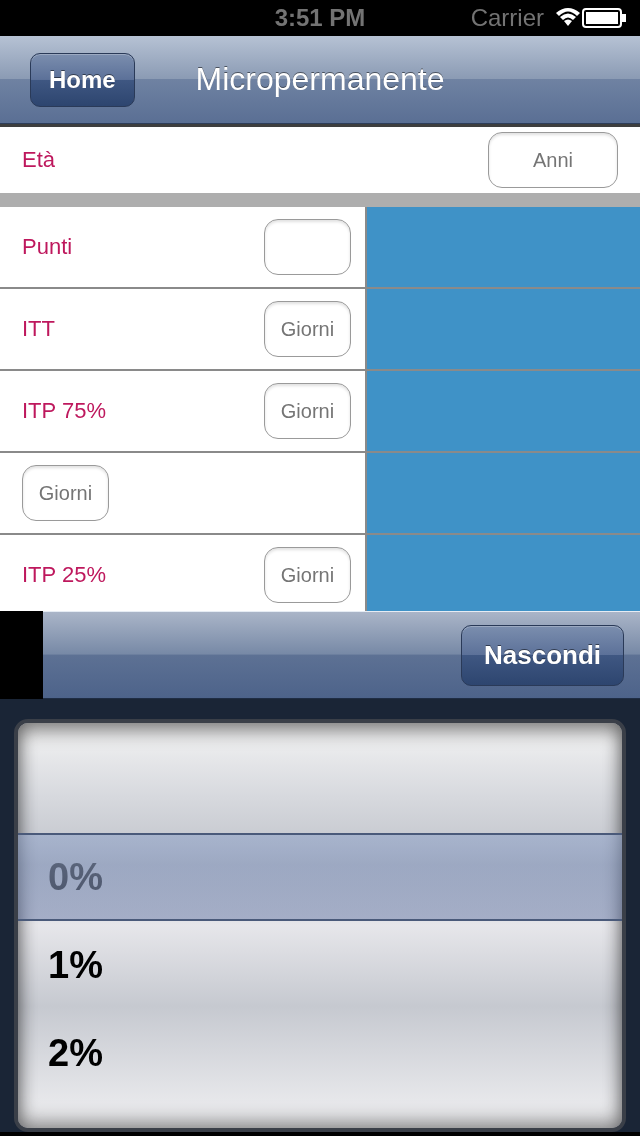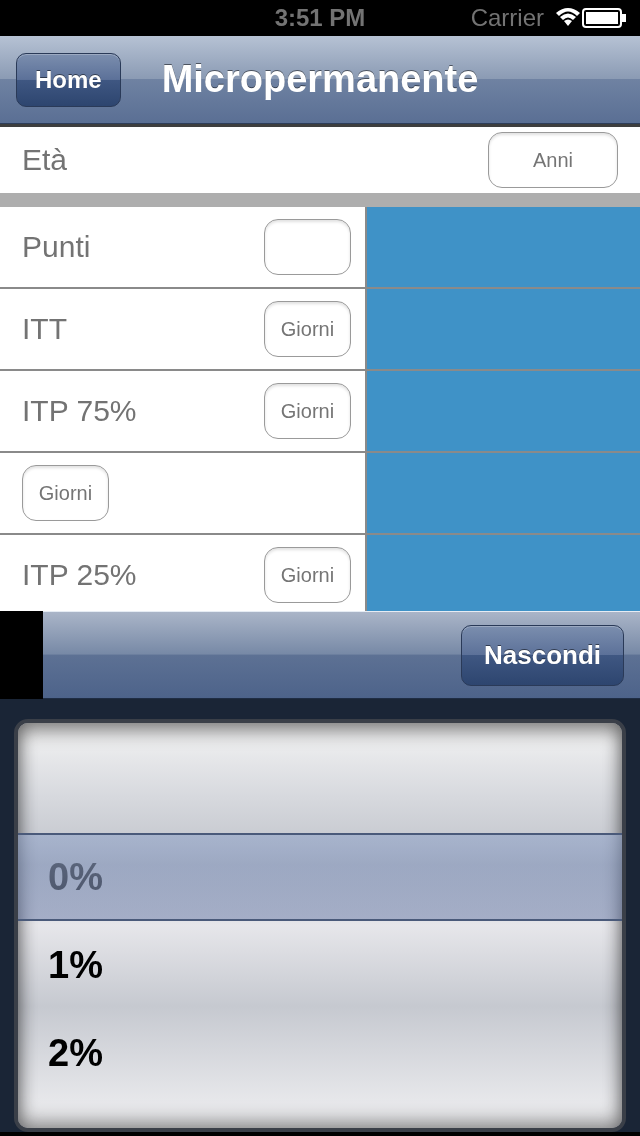--- a/index.html
+++ b/index.html
@@ -23,29 +23,29 @@
 .battery-icon { display: inline-flex; }
 
 
 .nav-bar {
   height: 88px;
   background: linear-gradient(to bottom, #b6c2d4 0%, #8b9bb4 49%, #6f82a2 50%, #5a6f94 100%);
   border-bottom: 1px solid #2e3e5a;
   display: flex;
   align-items: center;
   position: relative;
-  padding: 0 16px;
+  padding: 0 30px;
 }
 .nav-title {
   position: absolute;
   left: 50%;
   transform: translateX(-50%);
   color: #fff;
-  font-size: 38px;
-  font-weight: bold;
+  font-size: 32px;
+  font-weight: normal;
   text-shadow: 0 -1px 0 rgba(0,0,0,0.5);
 }
 .home-btn {
   background: linear-gradient(to bottom, #7b8eae 0%, #5c7199 49%, #3f5782 50%, #2d456f 100%);
   border: 1px solid #2a3a58;
   border-radius: 10px;
   color: #fff;
   font-size: 24px;
   font-weight: bold;
   padding: 12px 18px;
@@ -82,22 +82,22 @@
   justify-content: space-between;
   padding: 0 14px 0 22px;
   gap: 37px;
 }
 .row-split .right {
   flex: 1;
   background: #3f92c7;
   border-left: 2px solid #8a8a8a;
 }
 .label {
-  font-size: 30px;
-  color: #737373;
+  font-size: 22px;
+  color: #be185d;
 }
 .input {
   border: 1px solid #9a9a9a;
   border-radius: 14px;
   height: 56px;
   text-align: center;
   font-size: 20px;
   color: #888;
   background: #fff;
   box-shadow: inset 0 2px 3px rgba(0,0,0,0.12);

